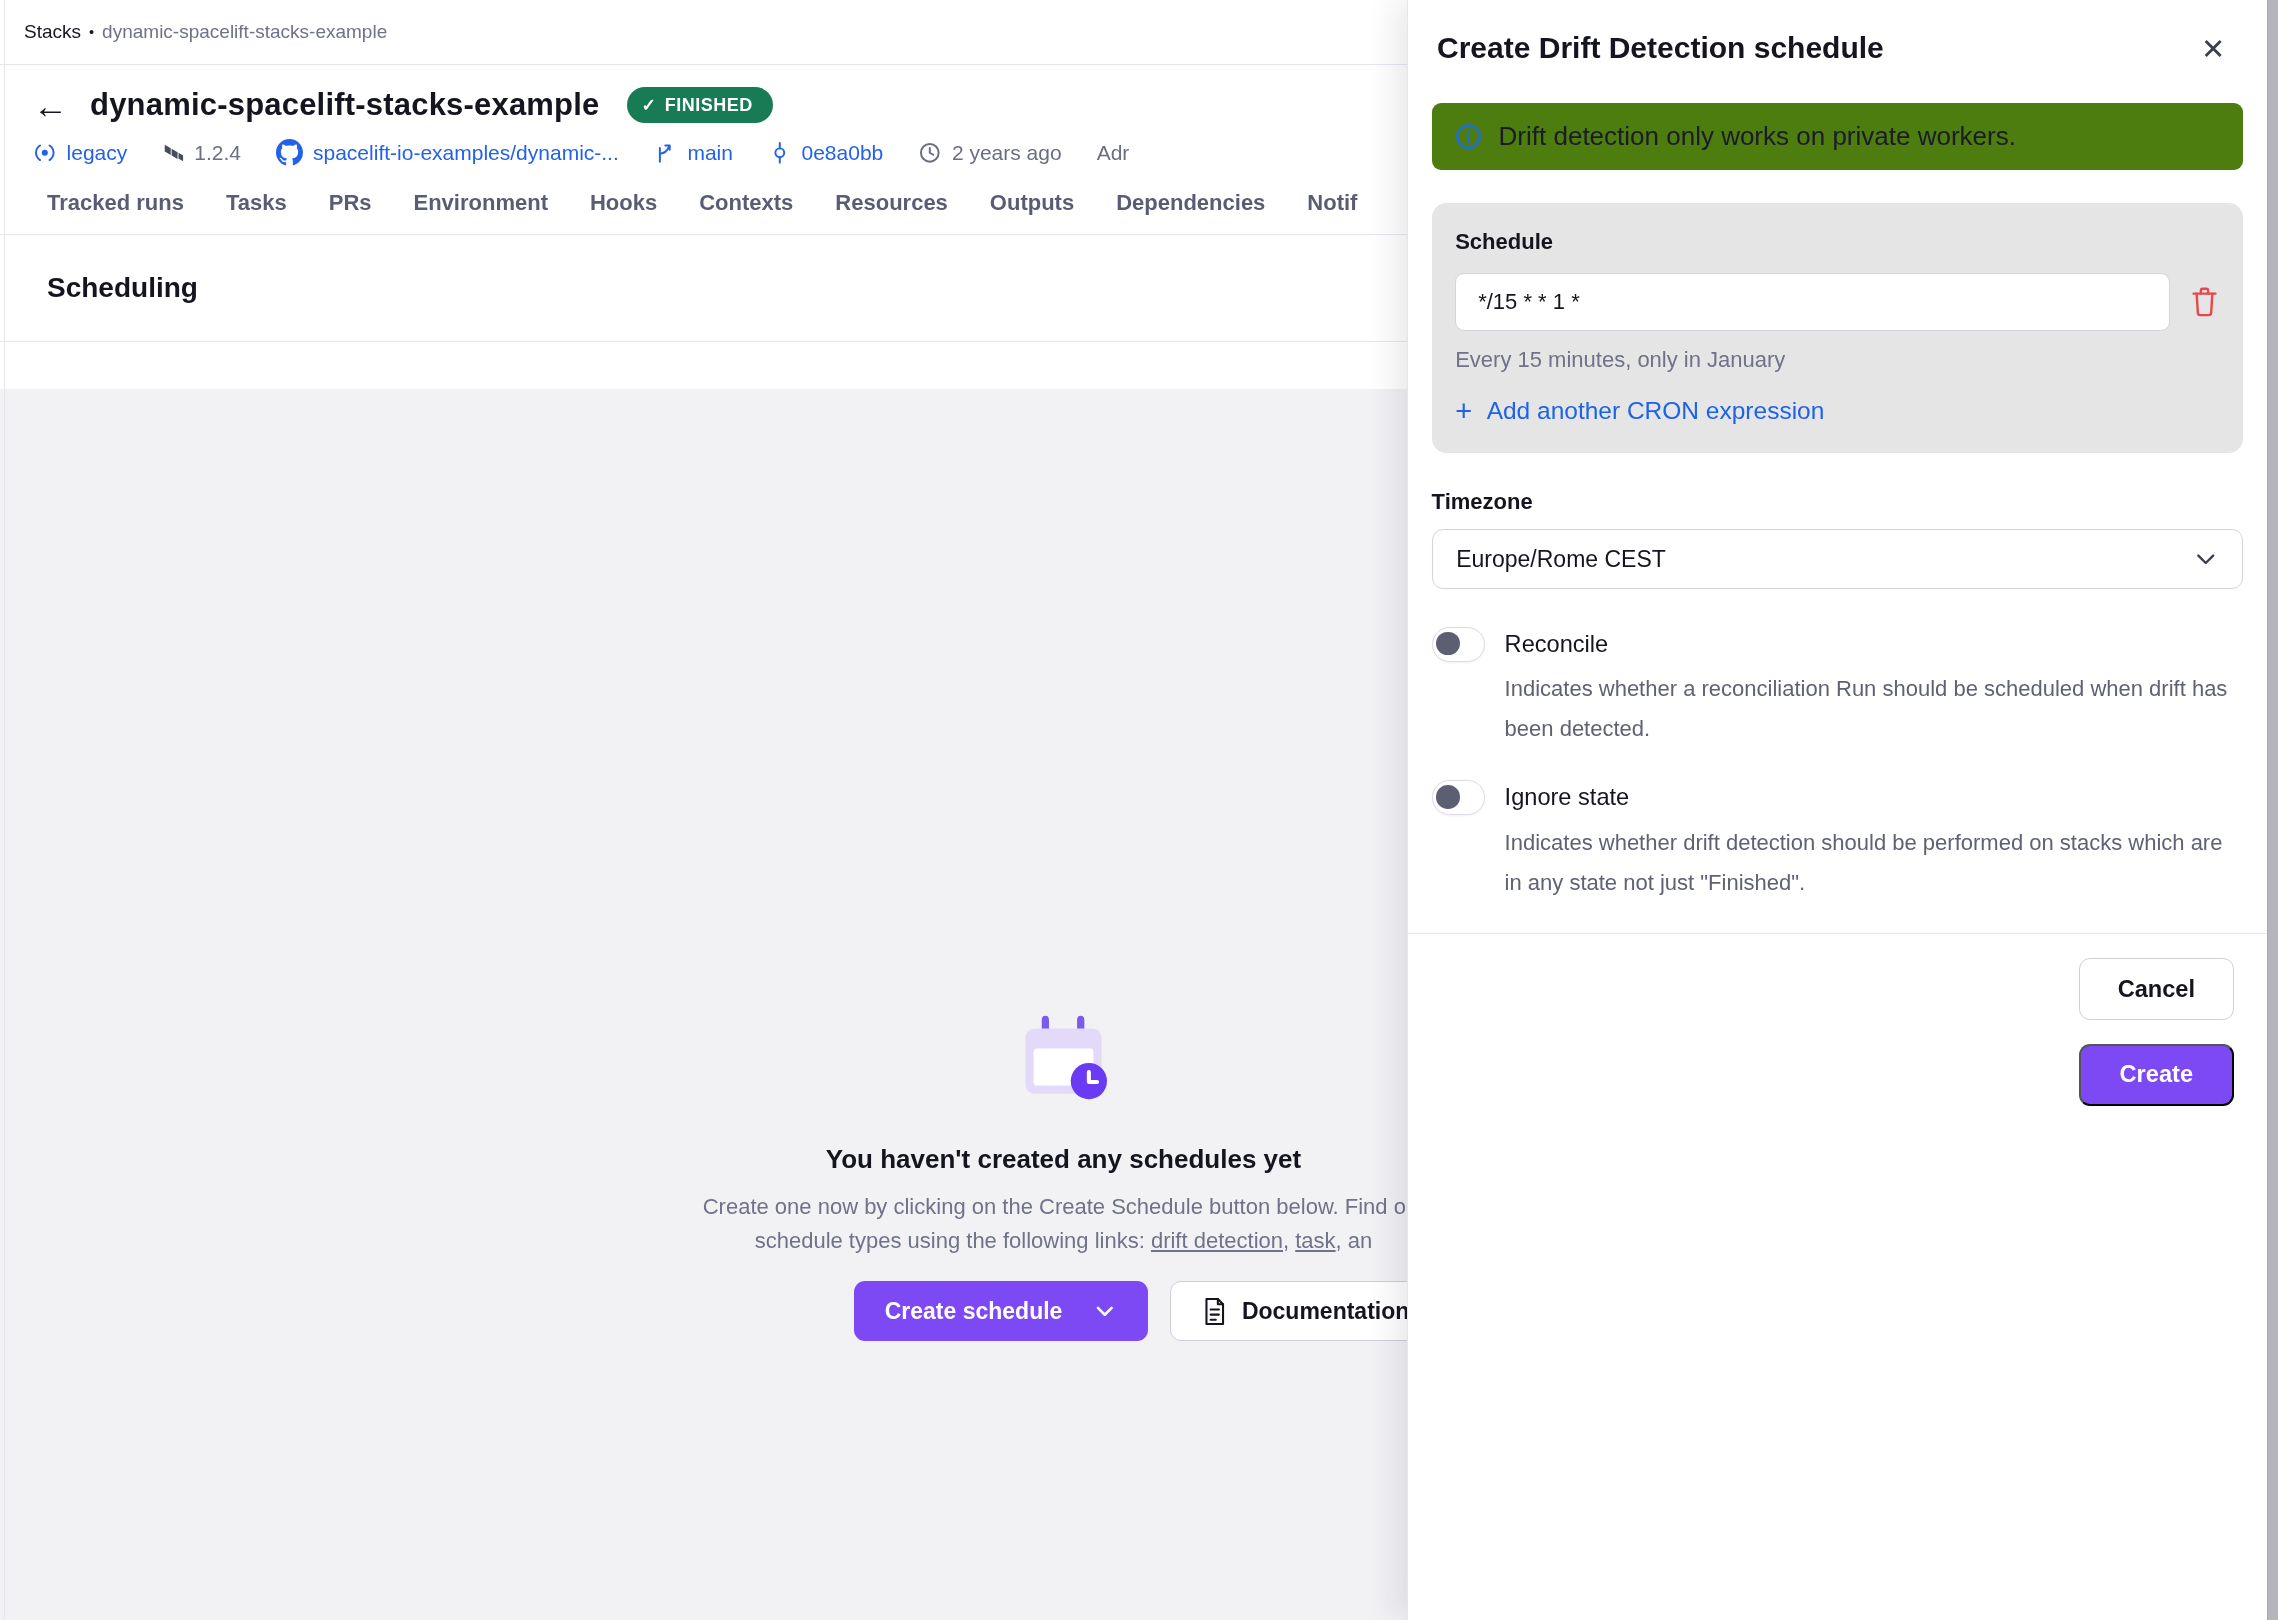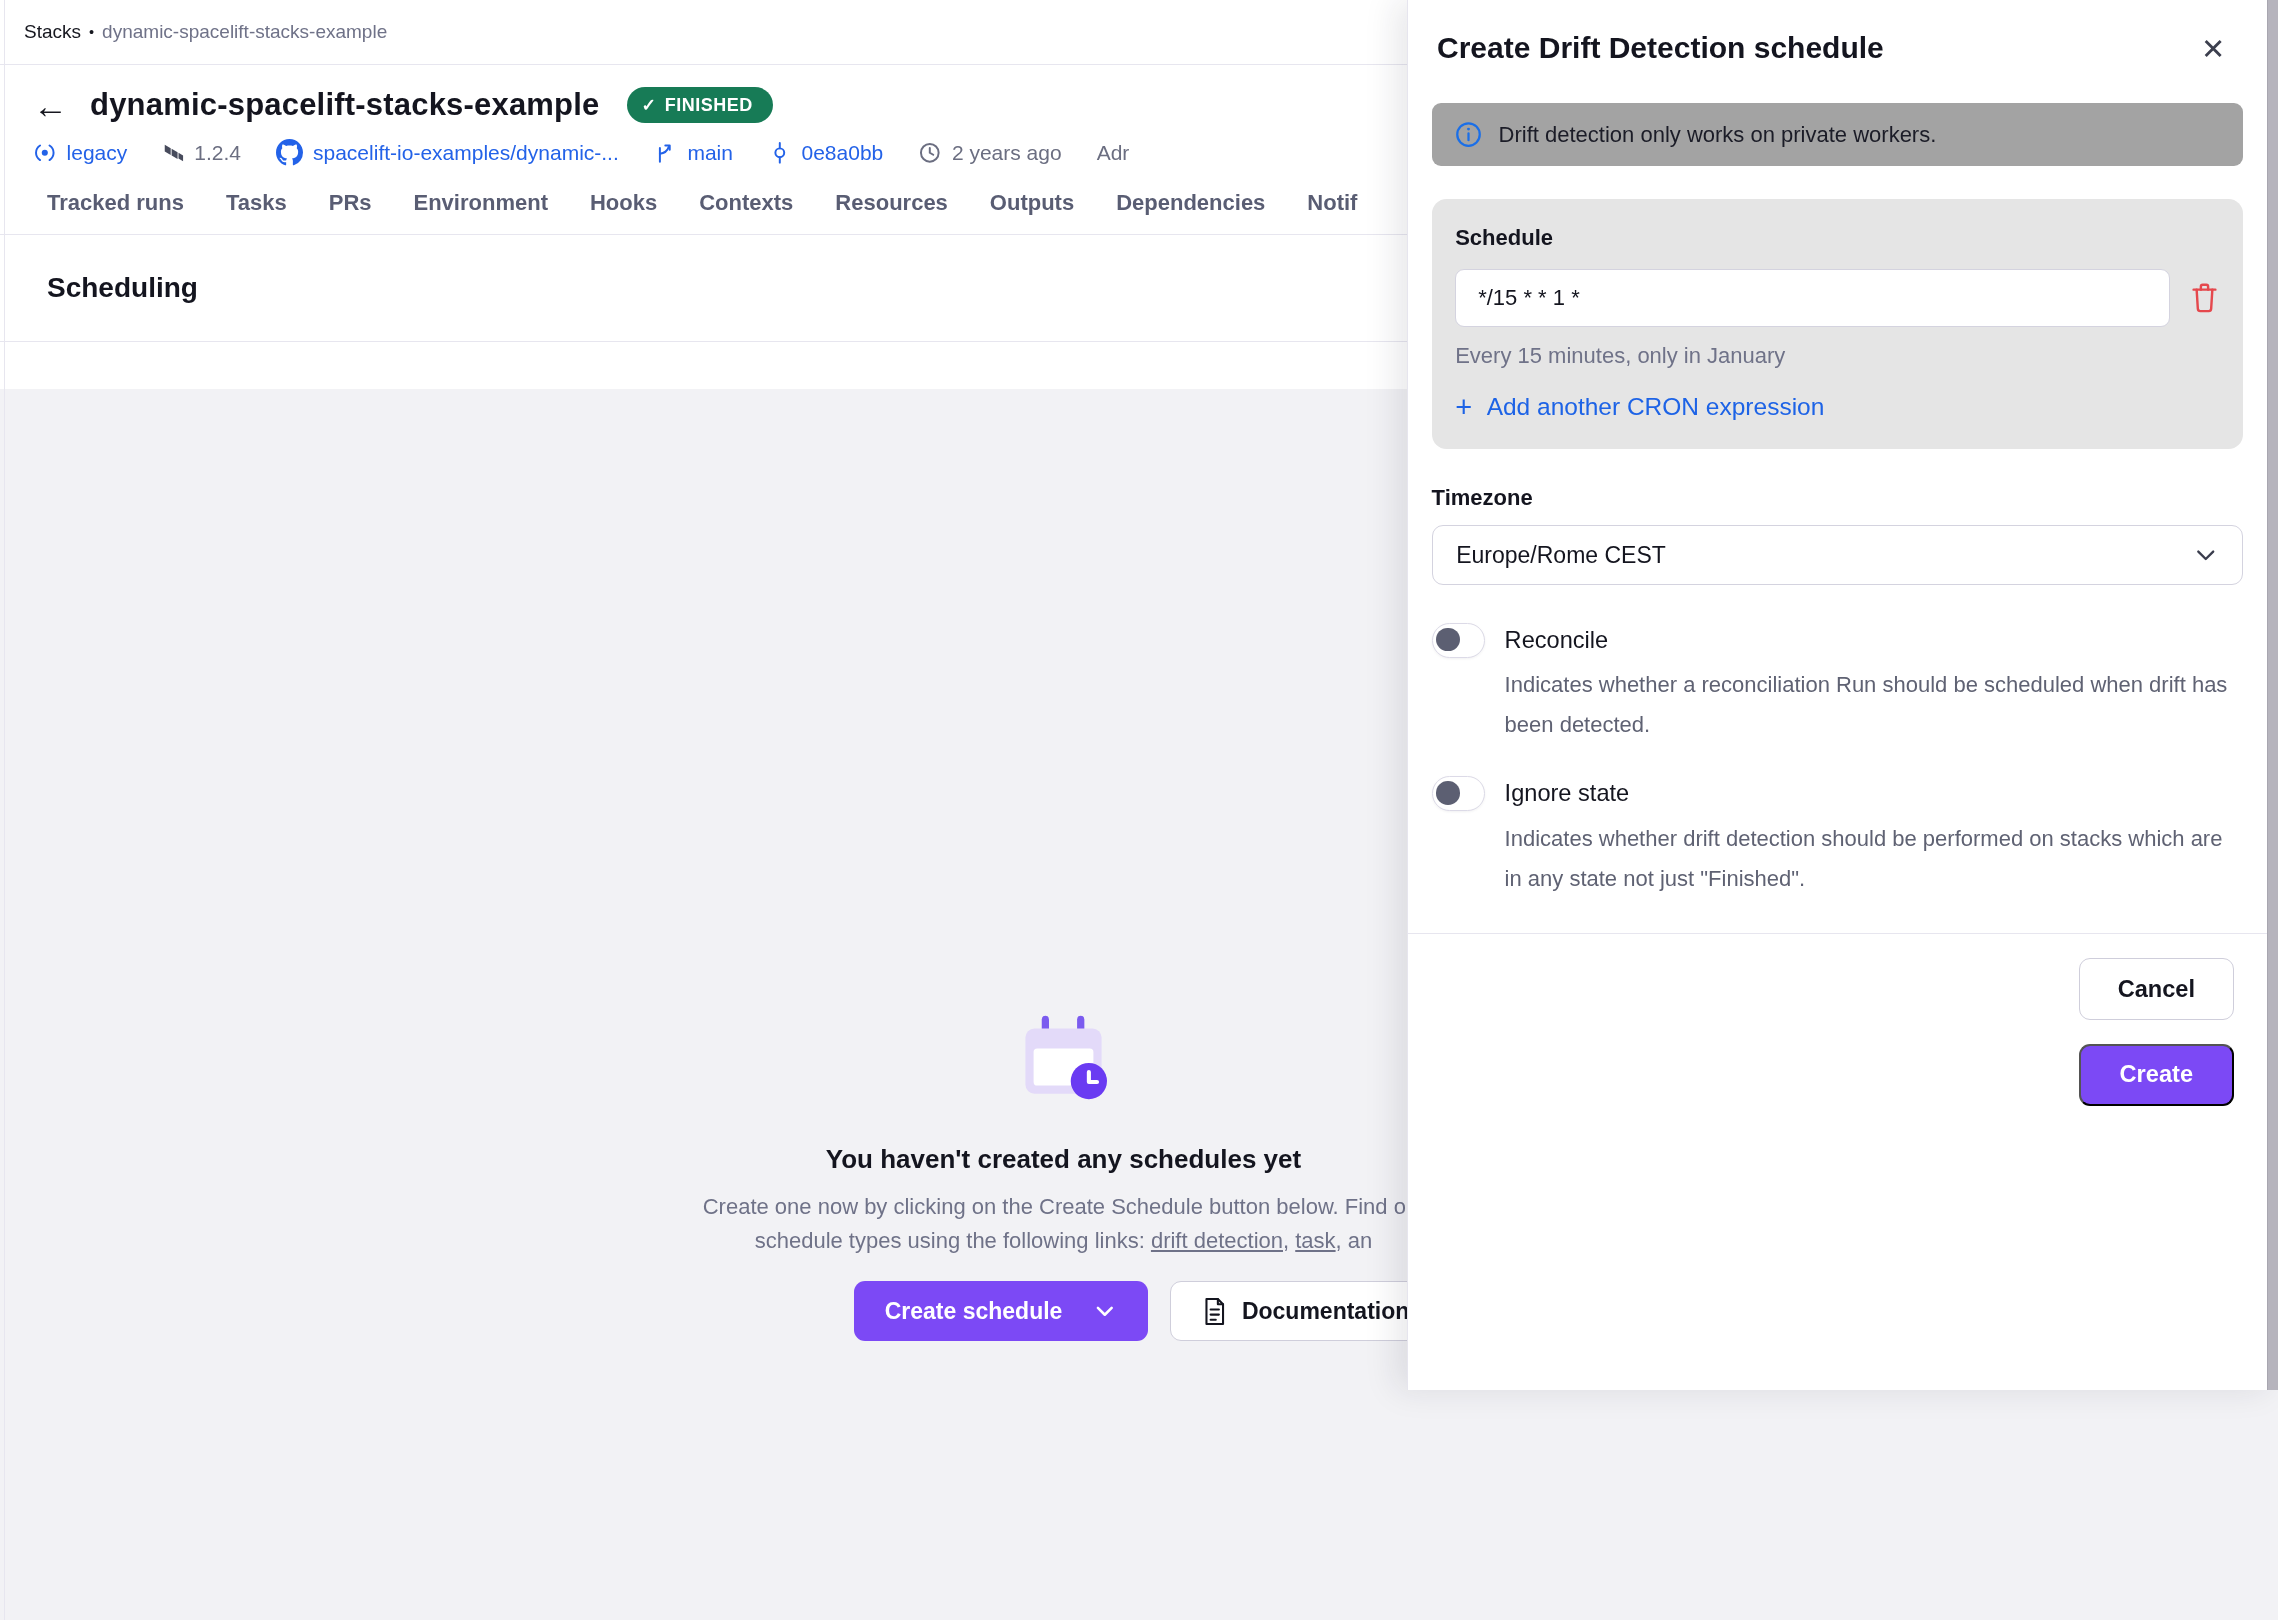--- a/index.html
+++ b/index.html
@@ -46,30 +46,30 @@
   .empty-p { margin-top:14.5px; font-size:22px; line-height:34px; color:#6f7288; }
   .empty-p a { color:#6f7288; text-decoration:underline; }
   .btnrow { margin-top:23.6px; display:flex; justify-content:center; gap:22px; transform:translateX(84px); }
   .btn { display:inline-flex; align-items:center; justify-content:center; gap:14.5px; height:60px;
          border-radius:11px; font-size:23px; font-weight:bold; cursor:pointer; white-space:nowrap; }
   .btn.ghost { background:#fff; border:1.8px solid #cfcedb; color:#14151f; padding:0 31px; }
   .btn.primary { background:#7c49f5; color:#fff; border:none; padding:0 31px; }
   .btn.primary .chev { margin-left:16.4px; display:inline-flex; }
 
   
-  .drawer { position:absolute; top:0; right:0; width:871px; height:1390px; background:#fff;
+  .drawer { position:absolute; top:0; right:0; width:871px; height:1620px; background:#fff;
             border-left:0.9px solid #e6e5ee; box-shadow:-11px 0 31px rgba(25,25,45,.10); z-index:10; }
   .d-head { display:flex; align-items:flex-start; justify-content:space-between;
             padding:31px 49px 0 29px; }
   .d-title { font-size:30px; font-weight:bold; color:#14151f; }
   .d-close { font-size:29px; color:#3c3f4e; cursor:pointer; line-height:1; padding:3.6px; }
   .d-body { padding:0 35px 0 23.6px; }
 
-  .banner { margin-top:36px; display:flex; align-items:center; gap:16.4px; background:#a3a3a3;
-            border-radius:9px; padding:18px 23.6px; font-size:22px; color:#1b1c27; }
+  .banner { margin-top:36px; display:flex; align-items:center; gap:16.4px; background:#4d7c0f;
+            border-radius:9px; padding:18px 23.6px; font-size:26px; color:#1b1c27; }
 
   .card { margin-top:33px; background:#e5e5e5; border-radius:14.5px; padding:25.5px 23.6px 27px 23.6px; }
   .f-label { font-size:22px; font-weight:bold; color:#14151f; }
   .cron-row { margin-top:18px; display:flex; align-items:center; gap:20px; }
   .input { flex:1; height:58px; background:#fff; border:1.8px solid #d4d3df; border-radius:9px;
            padding:0 22px; font-size:22px; color:#14151f; font-family:"Liberation Sans",sans-serif; outline:none; }
   .trash { flex:none; cursor:pointer; display:flex; }
   .helper { margin-top:16.4px; font-size:22px; color:#6f7288; }
   .addlink { margin-top:23.6px; display:inline-flex; align-items:center; gap:14.5px; color:#1d63e6;
              font-size:24.5px; cursor:pointer; }

